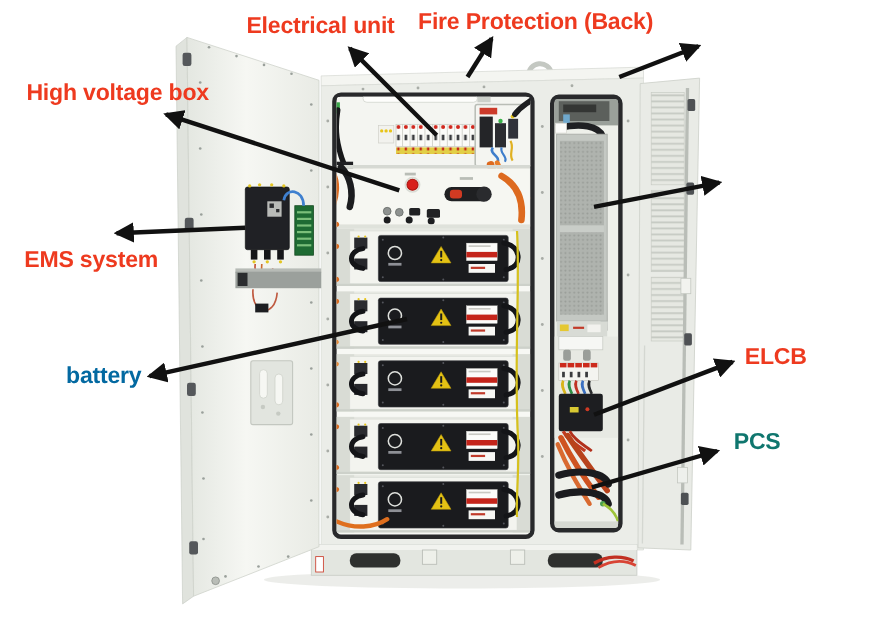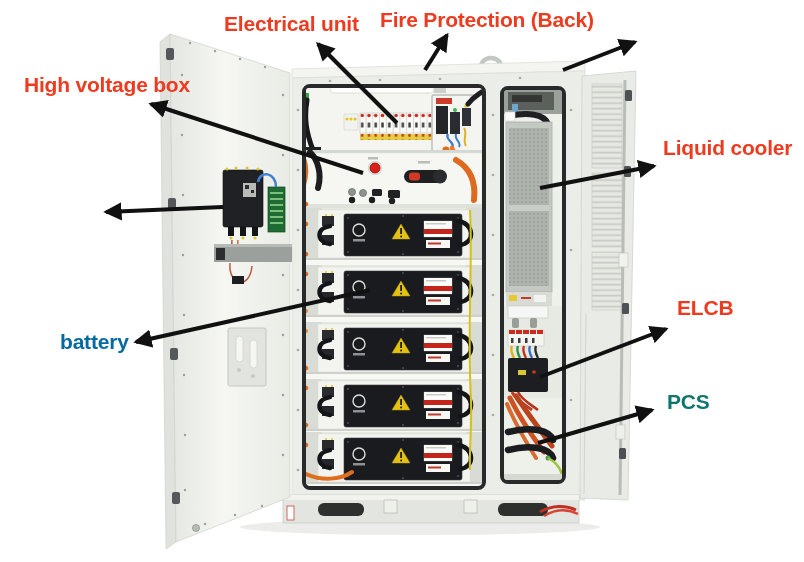--- a/index.html
+++ b/index.html
@@ -374,19 +374,19 @@
       <line x1="223" y1="207" x2="106" y2="212" stroke="#111111" stroke-width="4" marker-end="url(#ah)"></line>
       <line x1="370" y1="290" x2="136" y2="342" stroke="#111111" stroke-width="4" marker-end="url(#ah)"></line>
       <line x1="540" y1="377" x2="666" y2="329" stroke="#111111" stroke-width="4" marker-end="url(#ah)"></line>
       <line x1="538" y1="443" x2="652" y2="410" stroke="#111111" stroke-width="4" marker-end="url(#ah)"></line>
     </svg>
 
 <div class="labels" id="labels-layer">
       <div class="callout" style="left: 224px; top: 12px; color: rgb(238, 58, 31);">Electrical unit</div>
       <div class="callout" style="left: 380px; top: 8px; color: rgb(238, 58, 31);">Fire Protection (Back)</div>
       <div class="callout" style="left: 24px; top: 73px; color: rgb(238, 58, 31); text-align: center;">High voltage box</div>
-      <div class="callout" style="left: 663px; top: 136px; color: rgb(238, 58, 31);">Liquid cooler</div>
+      <div class="callout" style="left: 22px; top: 225px; color: rgb(238, 58, 31);">EMS system</div>
       <div class="callout" style="left: 60px; top: 330px; color: #0369a1;">battery</div>
-      <div class="callout" style="left: 677px; top: 296px; color: rgb(238, 58, 31);">ELCB</div>
+      <div class="callout" style="left: 677px; top: 313px; color: rgb(238, 58, 31);">ELCB</div>
       <div class="callout" style="left: 667px; top: 390px; color: #0f766e;">PCS</div>
     </div>
 
 </div>
 
 </body></html>

